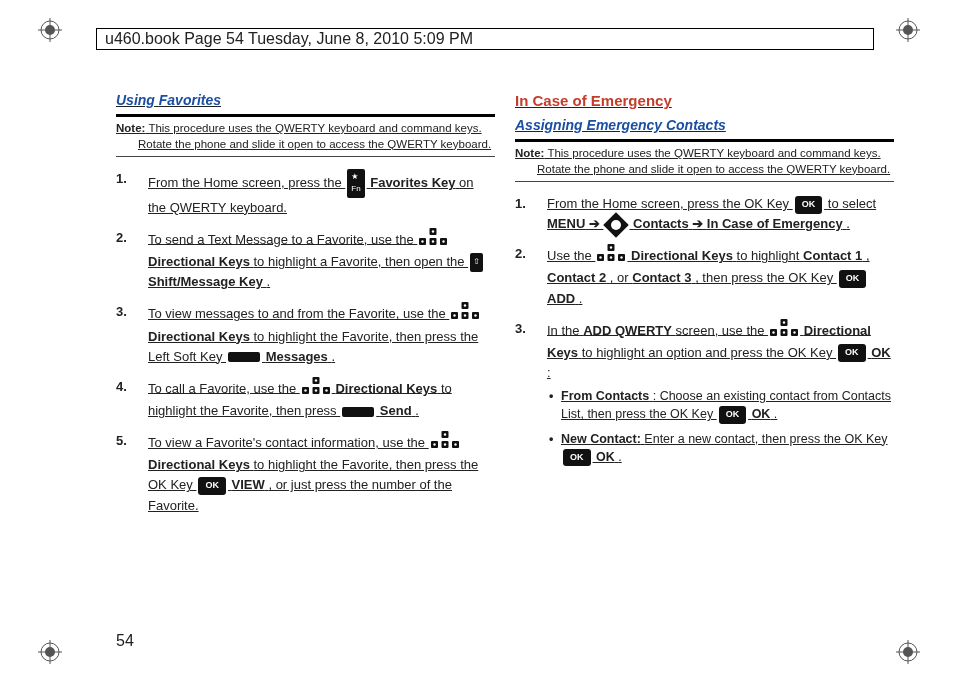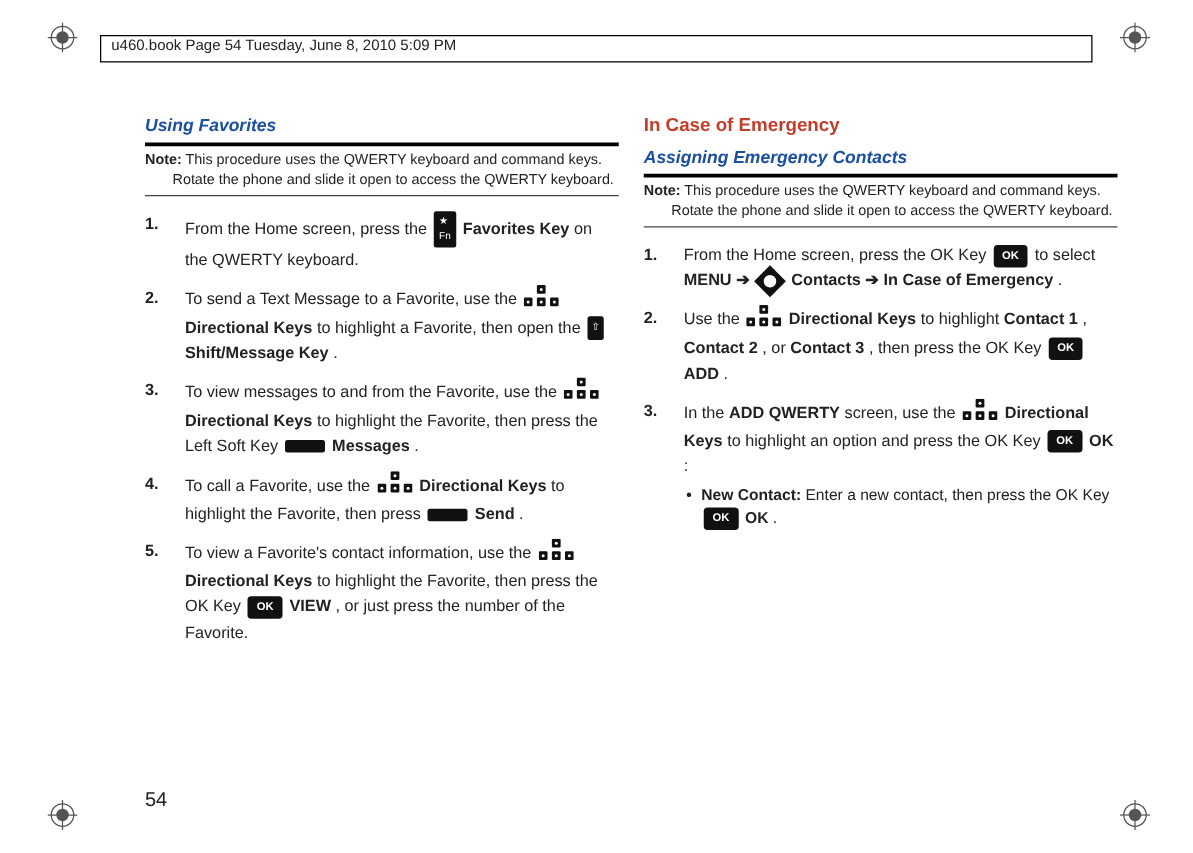--- a/index.html
+++ b/index.html
@@ -9,47 +9,48 @@
     font-family: Arial, Helvetica, sans-serif;
     font-size: 13px;
     color: #222;
     width: 954px;
     height: 682px;
     position: relative;
   }
   .page-header-bar {
     position: absolute;
     top: 28px;
-    left: 80px;
+    left: 96px;
     right: 80px;
     height: 20px;
     border: 1px solid #000;
     display: flex;
-    align-items: flex-start;
+    align-items: center;
     padding: 0 8px;
-    font-size: 12px;
+    font-size: 16px;
   }
   .corner-mark {
     position: absolute;
     width: 24px;
     height: 24px;
   }
   .corner-mark svg { width: 100%; height: 100%; }
   .tl { top: 18px; left: 38px; }
   .tr { top: 18px; right: 34px; }
   .bl { bottom: 18px; left: 38px; }
   .br { bottom: 18px; right: 34px; }
   .content-area {
     position: absolute;
     top: 92px;
     left: 116px;
     right: 60px;
     bottom: 60px;
     display: flex;
     gap: 20px;
+    text-decoration: underline;
   }
   .column {
     flex: 1;
     min-width: 0;
   }
   .heading-blue {
     color: #1a4fa3;
     font-weight: bold;
     font-style: italic;
     font-size: 14px;
@@ -405,20 +406,27 @@
             </svg>
         </span>
         <span class="bold">Directional Keys</span>
         <span> to highlight an option and press the OK Key </span>
         <span class="ok-key">OK</span>
         <span class="bold">OK</span>
         <span>:</span>
 
         <div class="bullets">
           <div class="bullet">
+            <span class="bold">From Contacts</span>
+            <span>: Choose an existing contact from Contacts List, then press the OK Key </span>
+            <span class="ok-key">OK</span>
+            <span class="bold">OK</span>
+            <span>.</span>
+          </div>
+          <div class="bullet">
             <span class="bold">New Contact:</span>
             <span>  Enter a new contact, then press the OK Key </span>
             <span class="ok-key">OK</span>
             <span class="bold">OK</span>
             <span>.</span>
           </div>
         </div>
       </div>
 
     </div>

